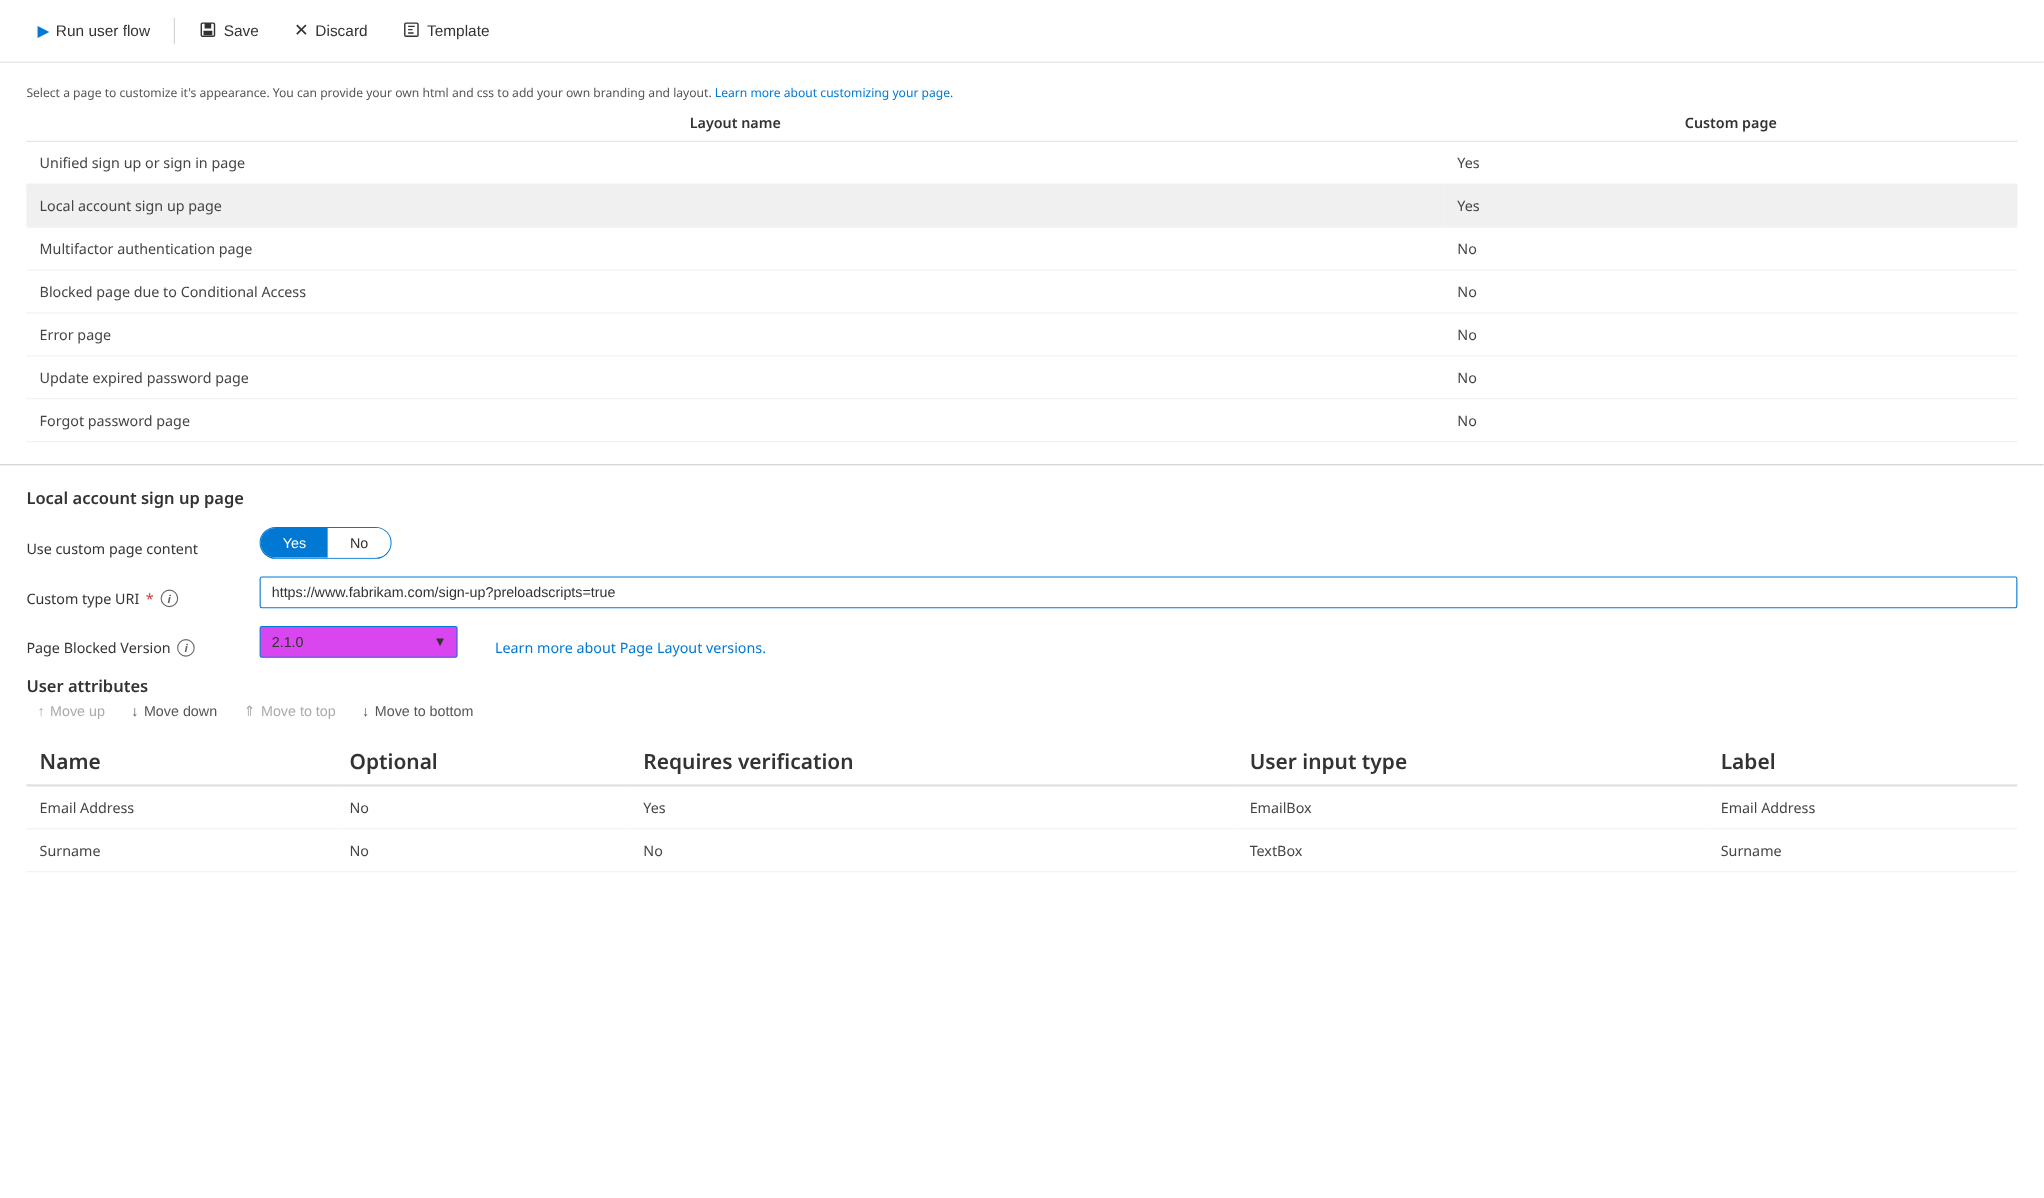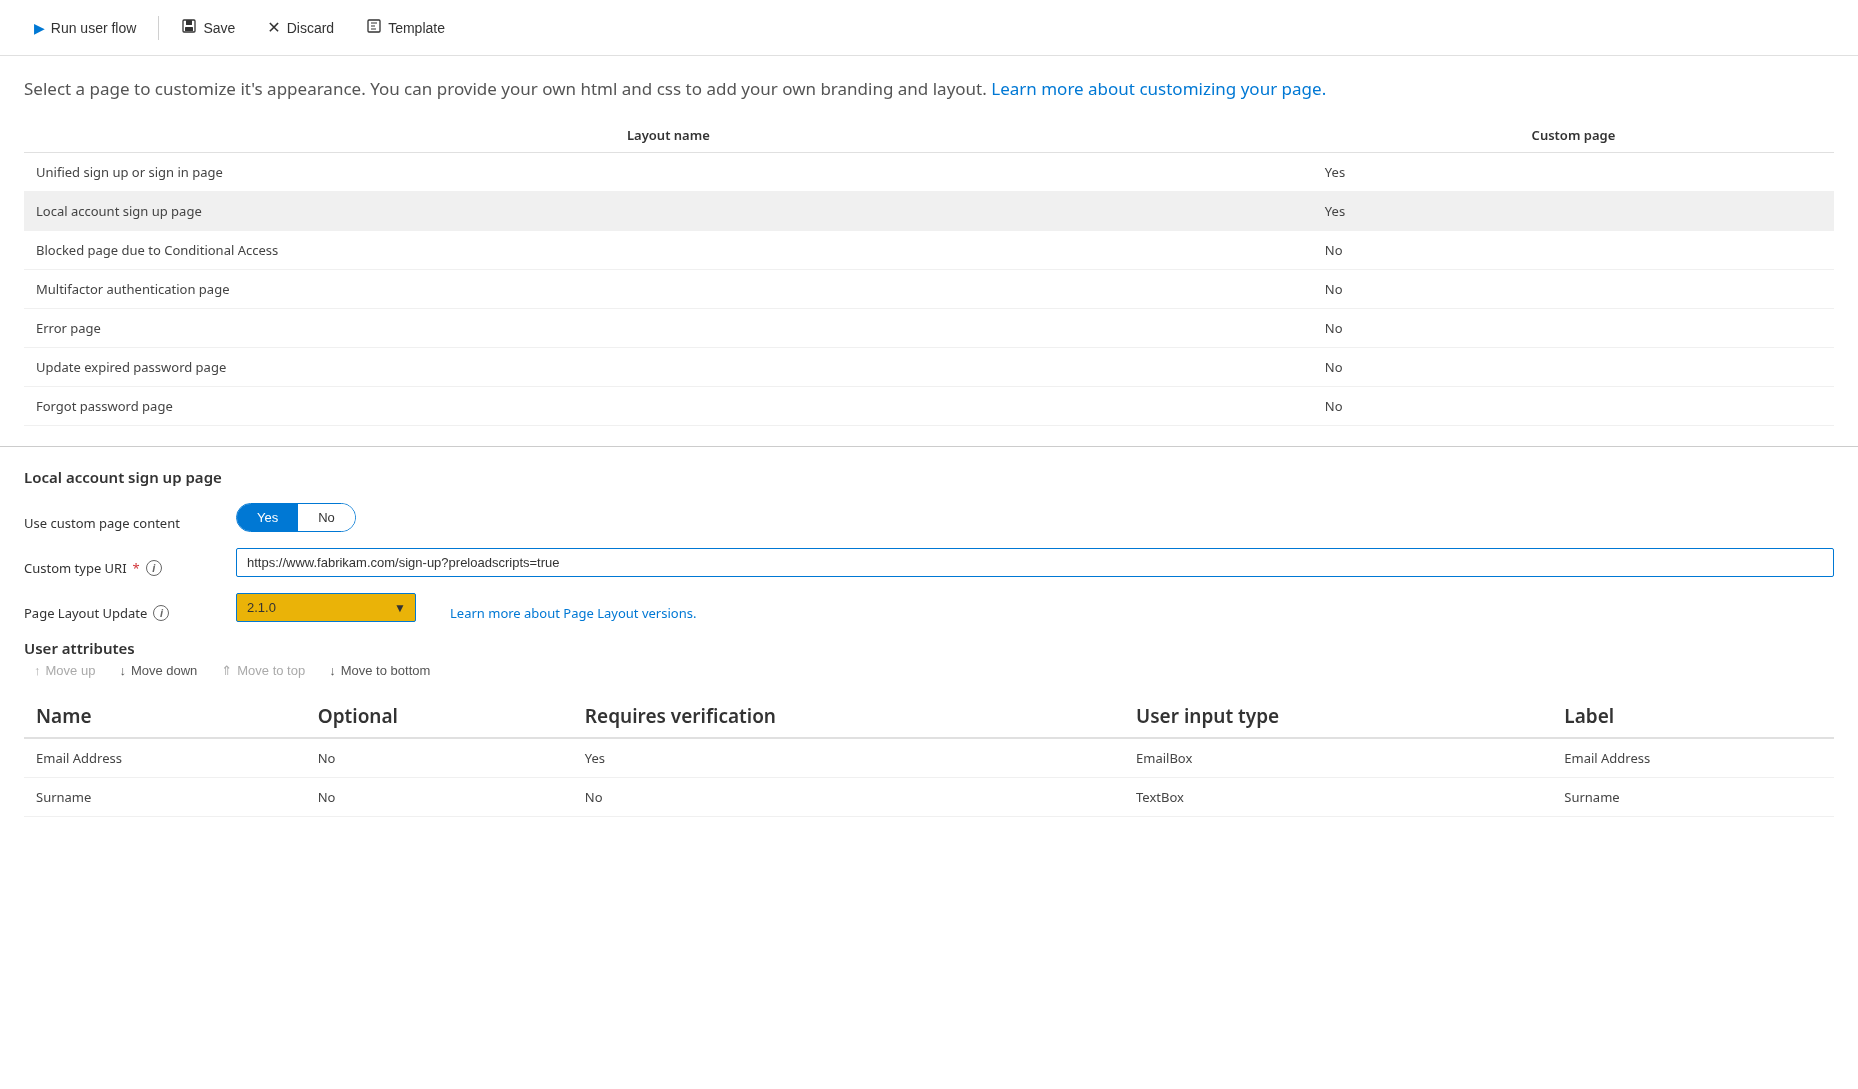--- a/index.html
+++ b/index.html
@@ -32,23 +32,22 @@
       margin: 0 4px;
     }
 
     
     .main-content {
       padding: 20px 24px;
     }
 
     
     .description {
-      font-size: 17px;
+      font-size: 11px;
       color: #555;
-      margin-bottom: 16px;
       line-height: 1.5;
     }
     .description a {
       color: #0078d4;
       text-decoration: none;
     }
 
     
     .layout-table {
       width: 100%;
@@ -163,21 +162,21 @@
     .select-wrapper {
       position: relative;
       display: inline-block;
     }
     .select-input {
       padding: 6px 36px 6px 10px;
       border: 1px solid #0078d4;
       border-radius: 2px;
       font-size: 13px;
       appearance: none;
-      background: #eab308;
+      background: #d946ef;
       cursor: pointer;
       min-width: 180px;
       color: #333;
       outline: none;
     }
     .select-arrow {
       position: absolute;
       right: 10px;
       top: 50%;
       transform: translateY(-50%);
@@ -293,25 +292,25 @@
     <tbody id="layout-table-body">
     <tr>
     <td>Unified sign up or sign in page</td>
     <td>Yes</td>
   </tr>
         <tr class="selected">
     <td>Local account sign up page</td>
     <td>Yes</td>
   </tr>
         <tr>
+    <td>Multifactor authentication page</td>
+    <td>No</td>
+  </tr>
+        <tr>
     <td>Blocked page due to Conditional Access</td>
-    <td>No</td>
-  </tr>
-        <tr>
-    <td>Multifactor authentication page</td>
     <td>No</td>
   </tr>
         <tr>
     <td>Error page</td>
     <td>No</td>
   </tr>
         <tr>
     <td>Update expired password page</td>
     <td>No</td>
   </tr>
@@ -342,21 +341,21 @@
     <div class="form-label">
       <span>Custom type URI</span>
       <span class="required-star">*</span>
       <span class="info-icon" title="More info">i</span>
     </div>
     <input class="text-input" type="text" value="https://www.fabrikam.com/sign-up?preloadscripts=true" placeholder="https://www.fabrikam.com/sign-up?preloadscripts=true" style="">
   </div>
 
   <div class="form-row">
     <div class="form-label">
-      <span>Page Layout Update</span>
+      <span>Page Blocked Version</span>
       <span class="info-icon" title="More info">i</span>
     </div>
     <div class="select-wrapper">
       <select class="select-input" id="layout-version-select">
       <option value="2.1.0">2.1.0</option><option value="2.0.0">2.0.0</option><option value="1.2.0">1.2.0</option><option value="1.1.0">1.1.0</option><option value="1.0.0">1.0.0</option></select>
       <span class="select-arrow">▼</span>
     </div>
     <a class="learn-link" href="#">Learn more about Page Layout versions.</a>
   </div>
 

